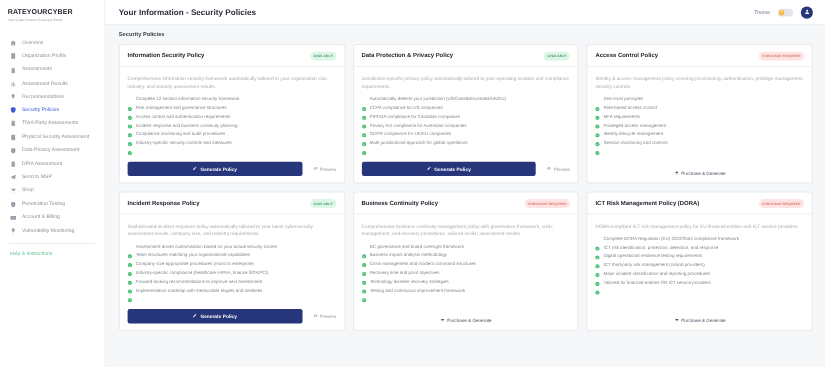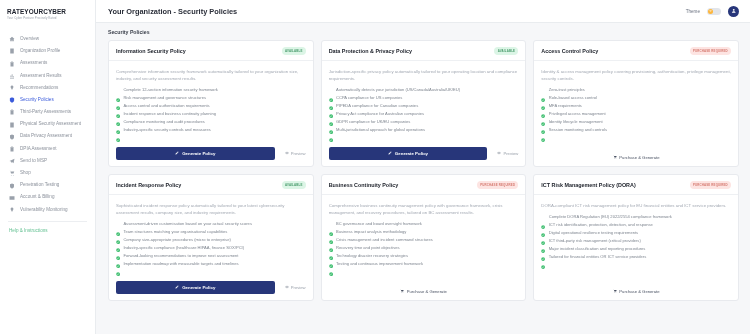--- a/index.html
+++ b/index.html
@@ -256,21 +256,21 @@
           </span>
           <span>Vulnerability Monitoring</span>
         </div>
       </nav>
     <div class="sb-divider"></div>
     <div class="help-link">Help &amp; Instructions</div>
   </aside>
 
   <div class="main">
     <header class="topbar">
-      <div class="page-title">Your Organization - Security Policies</div>
+      <div class="page-title">Your Information - Security Policies</div>
       <div class="topbar-right">
         <span class="theme-label">Theme</span>
         <div class="theme-toggle">
           <div class="theme-knob">☀</div>
         </div>
         <div class="avatar">
           <svg viewBox="0 0 24 24">
               <circle cx="12" cy="8" r="4"></circle>
               <path d="M4 21c0-4.4 3.6-7 8-7s8 2.6 8 7z"></path>
             </svg>

